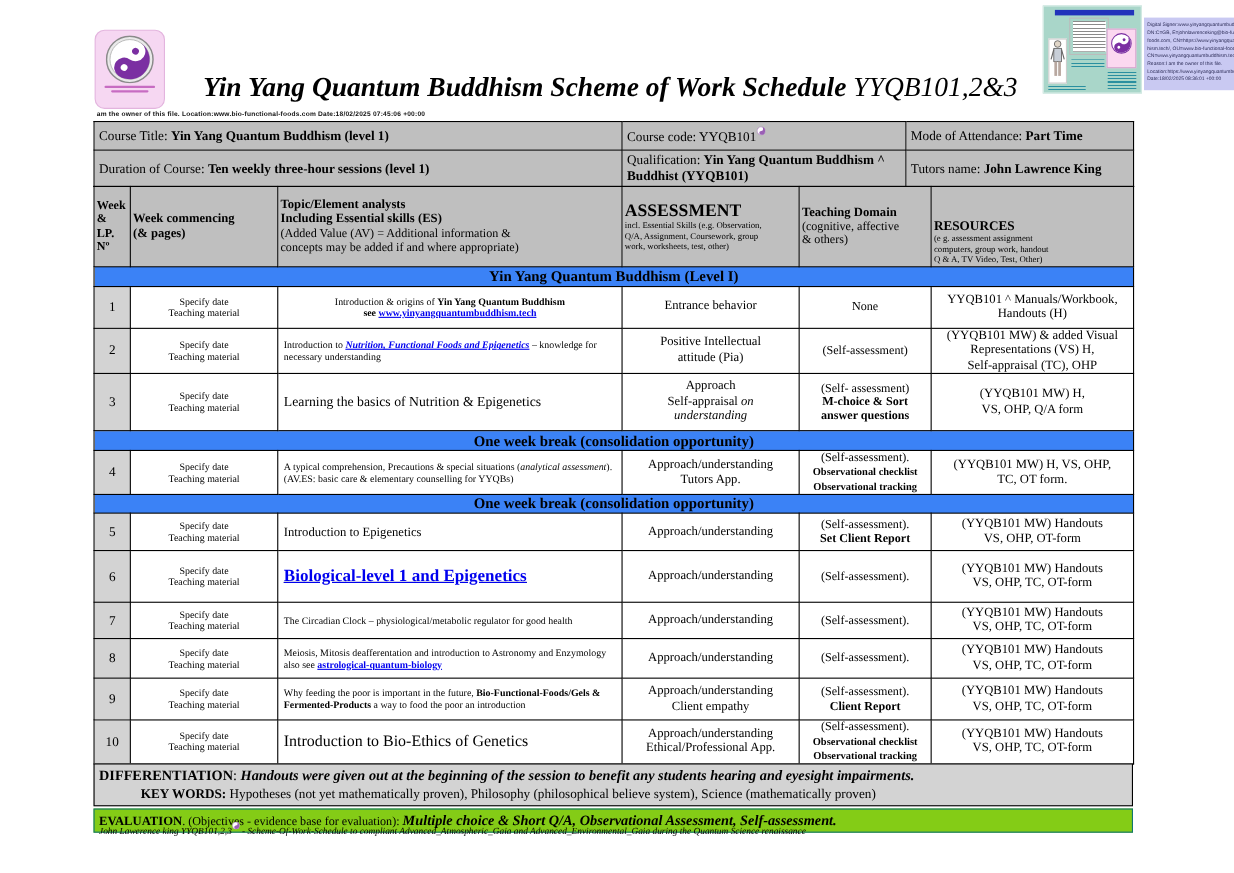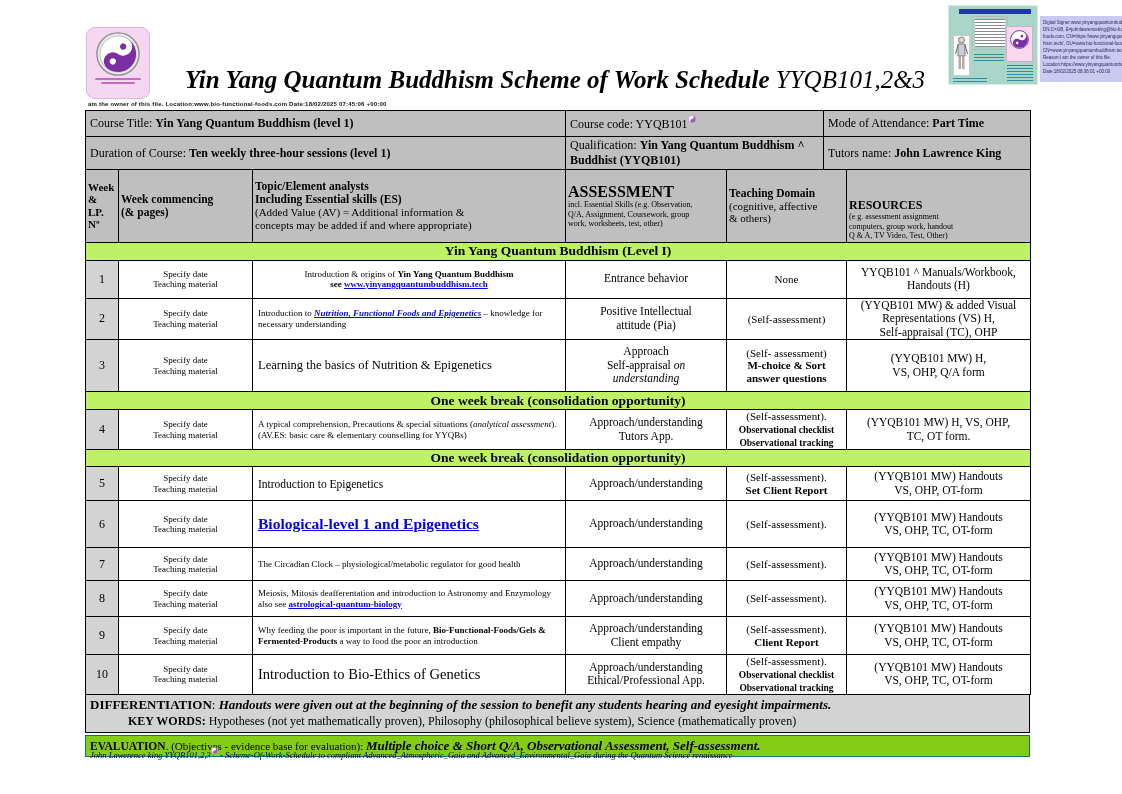--- a/index.html
+++ b/index.html
@@ -54,21 +54,21 @@
 
   .main-table { margin-top:-1px; }
   .main-table thead th { background:#bfbfbf; font-weight:normal; text-align:left; height:58px; padding:1px 2px; }
   .h-b { font-weight:bold; font-size:11.5px; line-height:13px; }
   .h-b1 { font-weight:bold; font-size:11px; line-height:12.5px; }
   .h-p { font-size:11px; line-height:12.5px; }
   .h-big { font-weight:bold; font-size:16px; line-height:17px; }
   .h-sub { font-size:8px; line-height:9.5px; }
   .h-res { font-weight:bold; font-size:12px; line-height:13px;margin-top:28px; }
 
-  .band td { background:#bef264; text-align:center; font-weight:bold; font-size:13.5px; }
+  .band td { background:#3b82f6; text-align:center; font-weight:bold; font-size:13.5px; }
   .week-cell { background:#d3d3d3; text-align:center; font-size:12px; }
   .comm-cell { text-align:center; font-size:9px; line-height:10.5px; }
   .topic-cell { text-align:left; padding:1px 5px; }
   .tcenter { text-align:center; }
   .ts  { font-size:9px;   line-height:10.5px; }
   .tm  { font-size:12.5px; }
   .tml { font-size:11.5px; }
   .tl  { font-size:14.5px; }
   .txl { font-size:15.5px;text-decoration:underline; }
   .assess-cell { text-align:center; font-size:11.5px; line-height:13.5px; }

